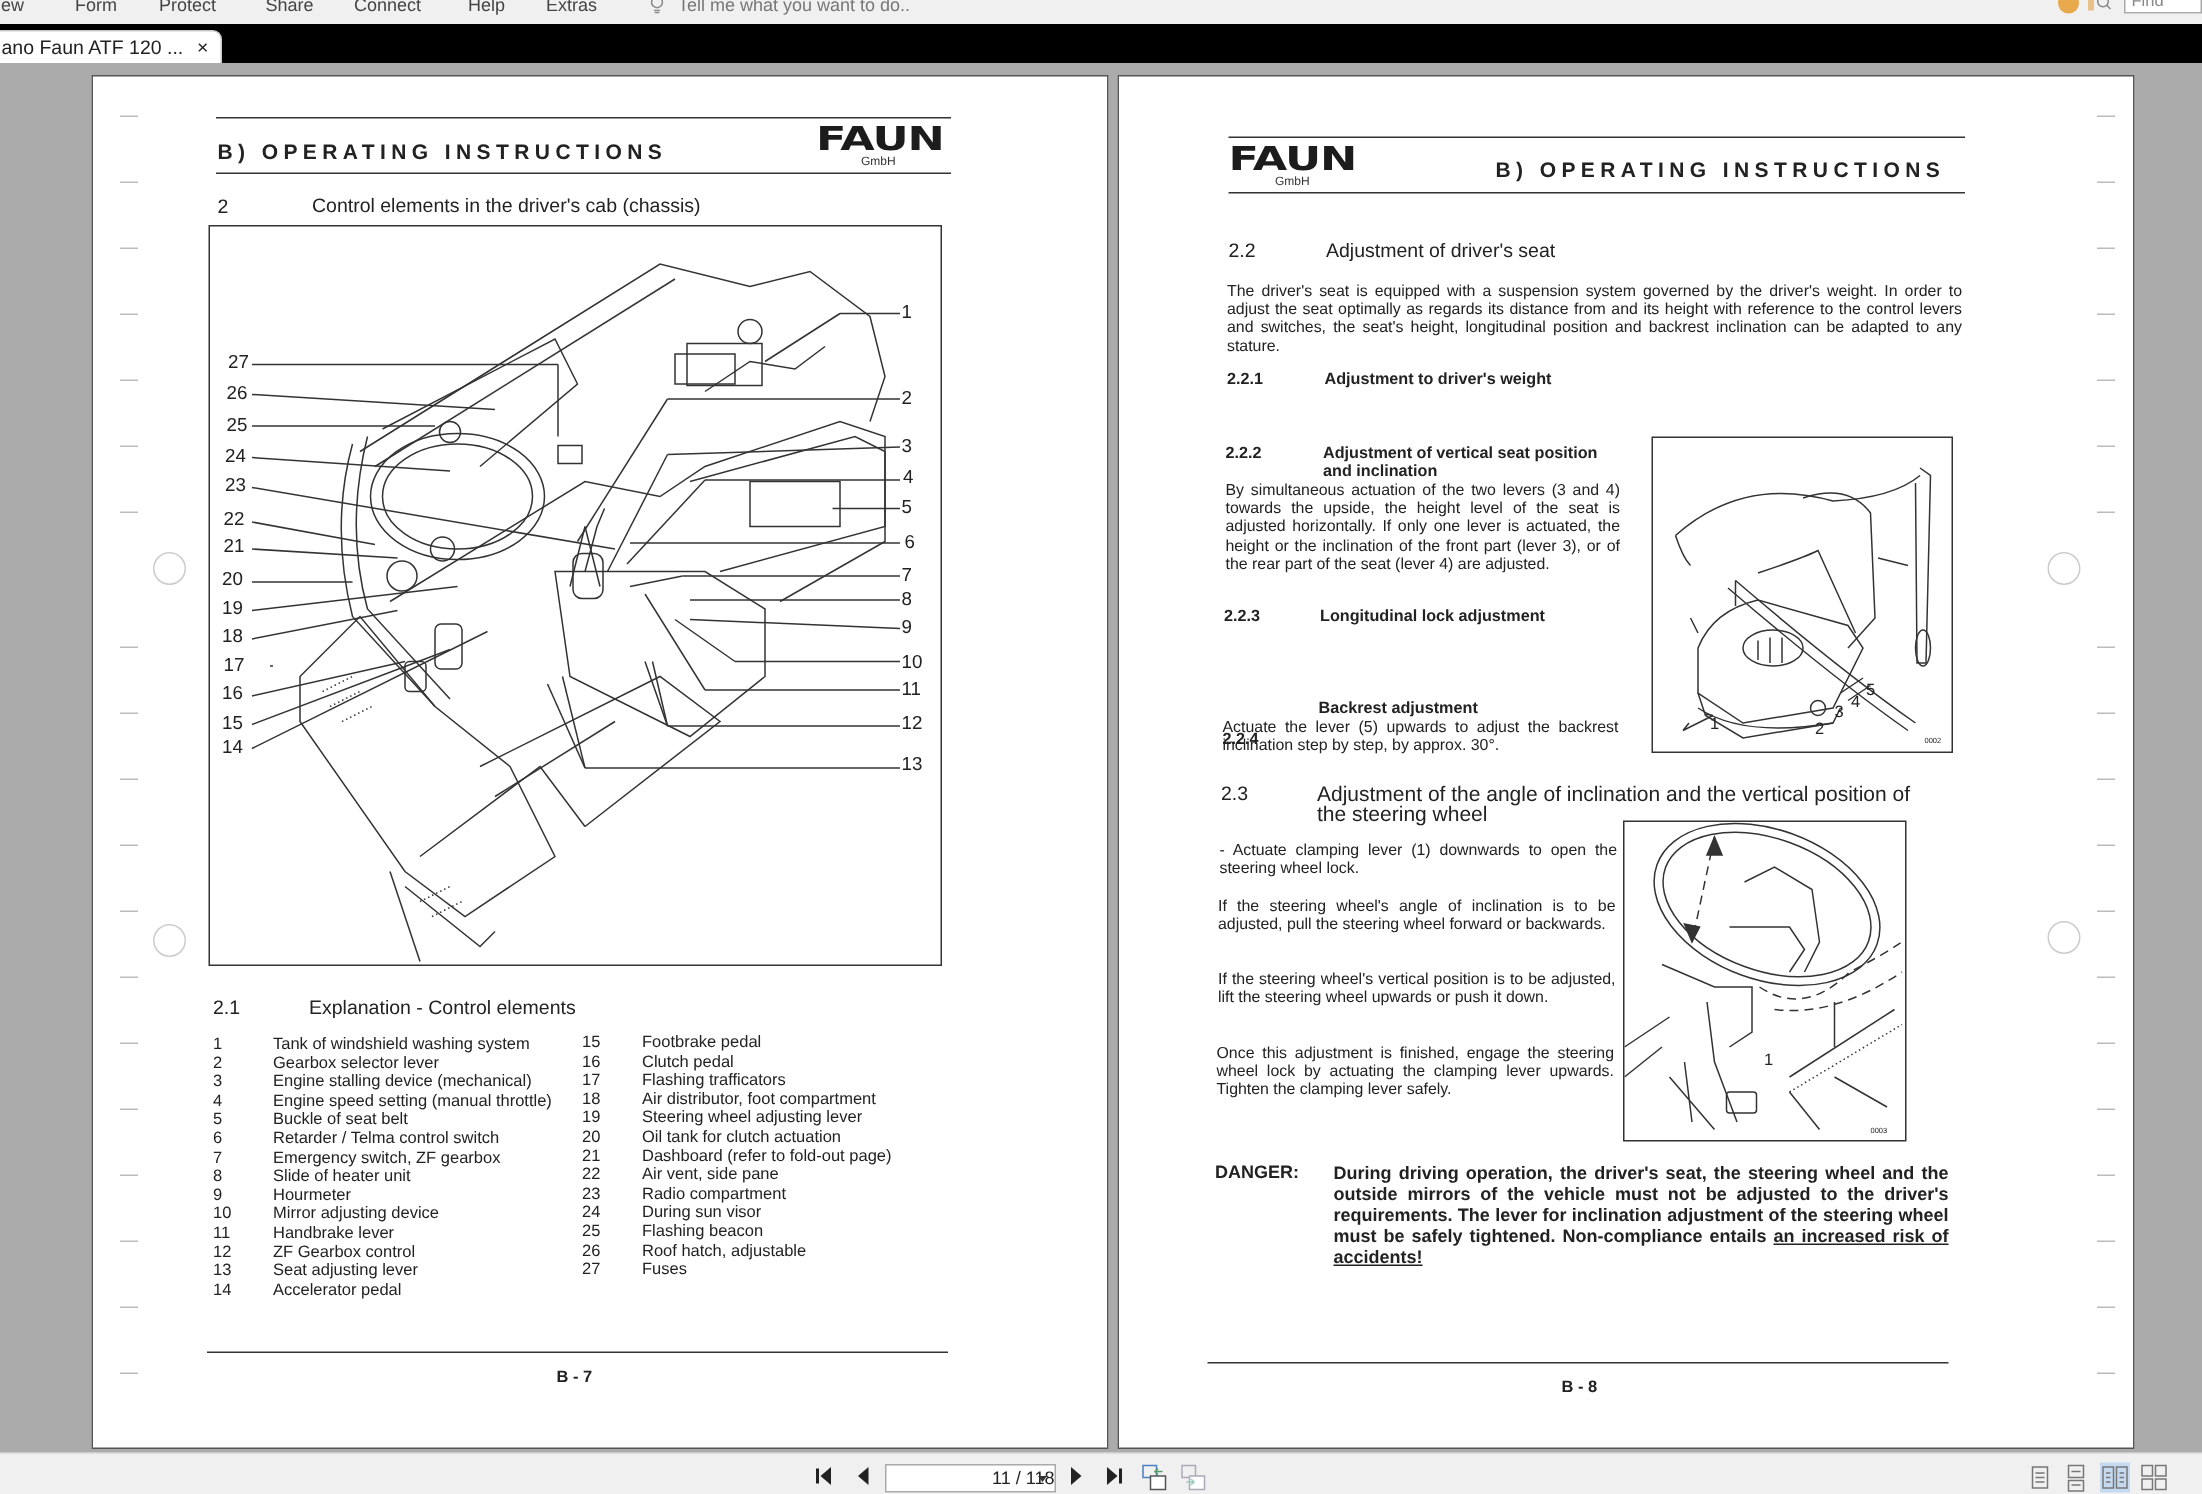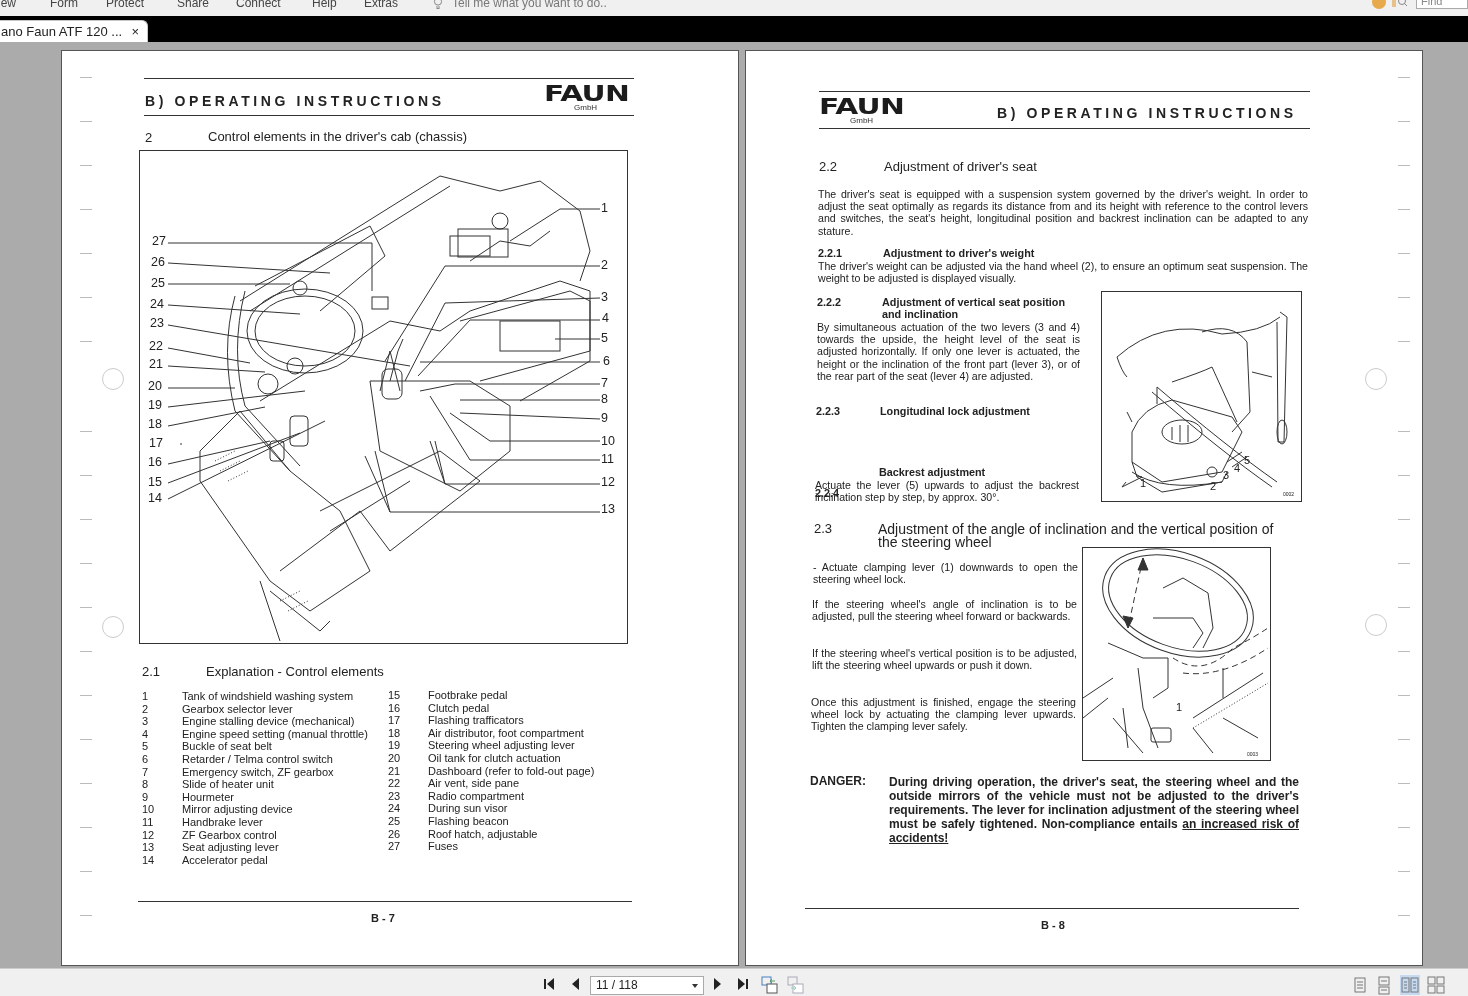--- a/index.html
+++ b/index.html
@@ -33,21 +33,21 @@
   .list-row { display: flex; }
   .list-row .n { width: 40px; }
   .para { position: absolute; font-family: "Liberation Sans", sans-serif; font-size: 10.6px; color: #222; line-height: 12.2px; text-align: justify; }
   .sub-h { position: absolute; font-family: "Liberation Sans", sans-serif; font-size: 10.8px; color: #222; font-weight: bold; }
   .danger-lbl { position: absolute; font-family: "Liberation Sans", sans-serif; font-size: 12px; color: #222; font-weight: bold; }
   .danger-txt { position: absolute; font-family: "Liberation Sans", sans-serif; font-size: 12px; color: #222; font-weight: bold; line-height: 14px; text-align: justify; }
   .danger-txt u { text-decoration: underline; }
   .pgno { position: absolute; font-family: "Liberation Sans", sans-serif; font-size: 11px; color: #222; font-weight: bold; }
   .statusbar { position: absolute; left: 0; top: 968px; width: 1468px; height: 28px; background: #f0f0f0; border-top: 1px solid #ccc; }
   .nav-btn { position: absolute; top: 8px; width: 16px; height: 14px; cursor: pointer; }
-  .page-select { position: absolute; left: 590px; top: 7px; width: 114px; height: 19px; border: 1px solid #aaa; background: #fff; font-family: "Liberation Sans", sans-serif; font-size: 12px; color: #222; padding-left: 5px; line-height: 17px; }
+  .page-select { position: absolute; left: 590px; top: 7px; width: 114px; height: 19px; border: 1px solid #aaa; background: #fff; font-family: "Liberation Sans", sans-serif; font-size: 12px; color: #222; padding-left: 5px; line-height: 17px; text-align: right; }
   .page-select .dd { position: absolute; right: 5px; top: 7px; width: 0; height: 0; border-left: 3px solid transparent; border-right: 3px solid transparent; border-top: 4px solid #333; }
   .view-btn { position: absolute; top: 6px; width: 20px; height: 20px; }
   .view-btn.active { background: #c5d9f0; }
 </style>
 </head>
 <body>
 
 <div class="menubar">
   <span class="menu-item" style="left:-2px">iew</span>
   <span class="menu-item" style="left:50px">Form</span>
@@ -389,21 +389,20 @@
     <div class="logo-sub" style="left:104px;top:65px">GmbH</div>
     <div class="hdr-title" style="left:251px;top:54px">B) OPERATING INSTRUCTIONS</div>
     <div class="rule" style="left:73px;top:77px;width:491px;height:1px"></div>
 
     <div class="txt sec-num" style="left:73px;top:108px">2.2</div>
     <div class="txt sec-title" style="left:138px;top:108px">Adjustment of driver's seat</div>
     <div class="para" style="left:72px;top:137px;width:490px">The driver's seat is equipped with a suspension system governed by the driver's weight. In order to adjust the seat optimally as regards its distance from and its height with reference to the control levers and switches, the seat's height, longitudinal position and backrest inclination can be adapted to any stature.</div>
 
     <div class="sub-h" style="left:72px;top:196px">2.2.1</div>
     <div class="sub-h" style="left:137px;top:196px">Adjustment to driver's weight</div>
-    <div class="para" style="left:72px;top:209px;width:490px">The driver's weight can be adjusted via the hand wheel (2), to ensure an optimum seat suspension. The weight to be adjusted is displayed visually.</div>
 
     <div class="sub-h" style="left:71px;top:245px">2.2.2</div>
     <div class="sub-h" style="left:136px;top:245px;width:190px;line-height:12px">Adjustment of vertical seat position and inclination</div>
     <div class="para" style="left:71px;top:270px;width:263px">By simultaneous actuation of the two levers (3 and 4) towards the upside, the height level of the seat is adjusted horizontally. If only one lever is actuated, the height or the inclination of the front part (lever 3), or of the rear part of the seat (lever 4) are adjusted.</div>
 
     <div class="sub-h" style="left:70px;top:354px">2.2.3</div>
     <div class="sub-h" style="left:134px;top:354px">Longitudinal lock adjustment</div>
 
     <div class="sub-h" style="left:69px;top:436px">2.2.4</div>
     <div class="sub-h" style="left:133px;top:415px">Backrest adjustment</div>

